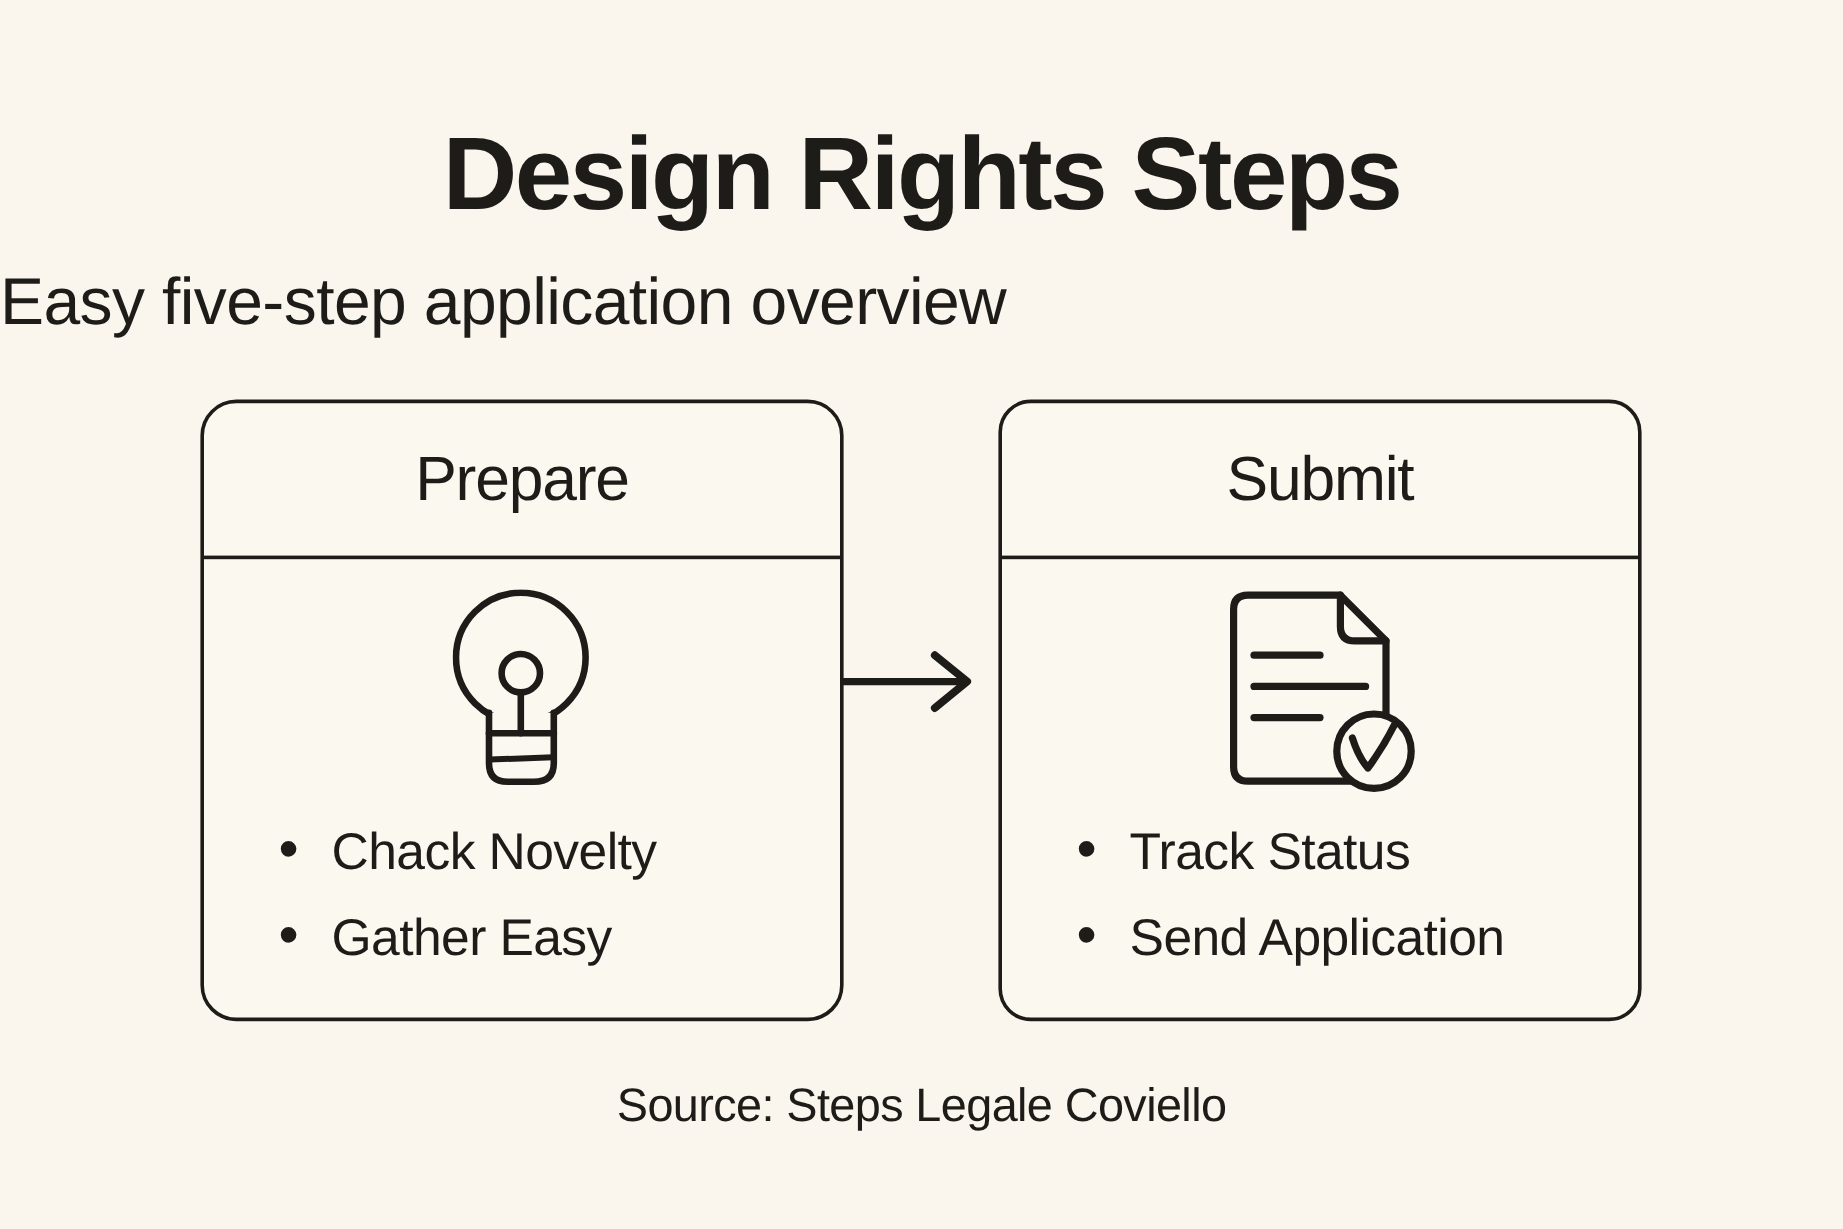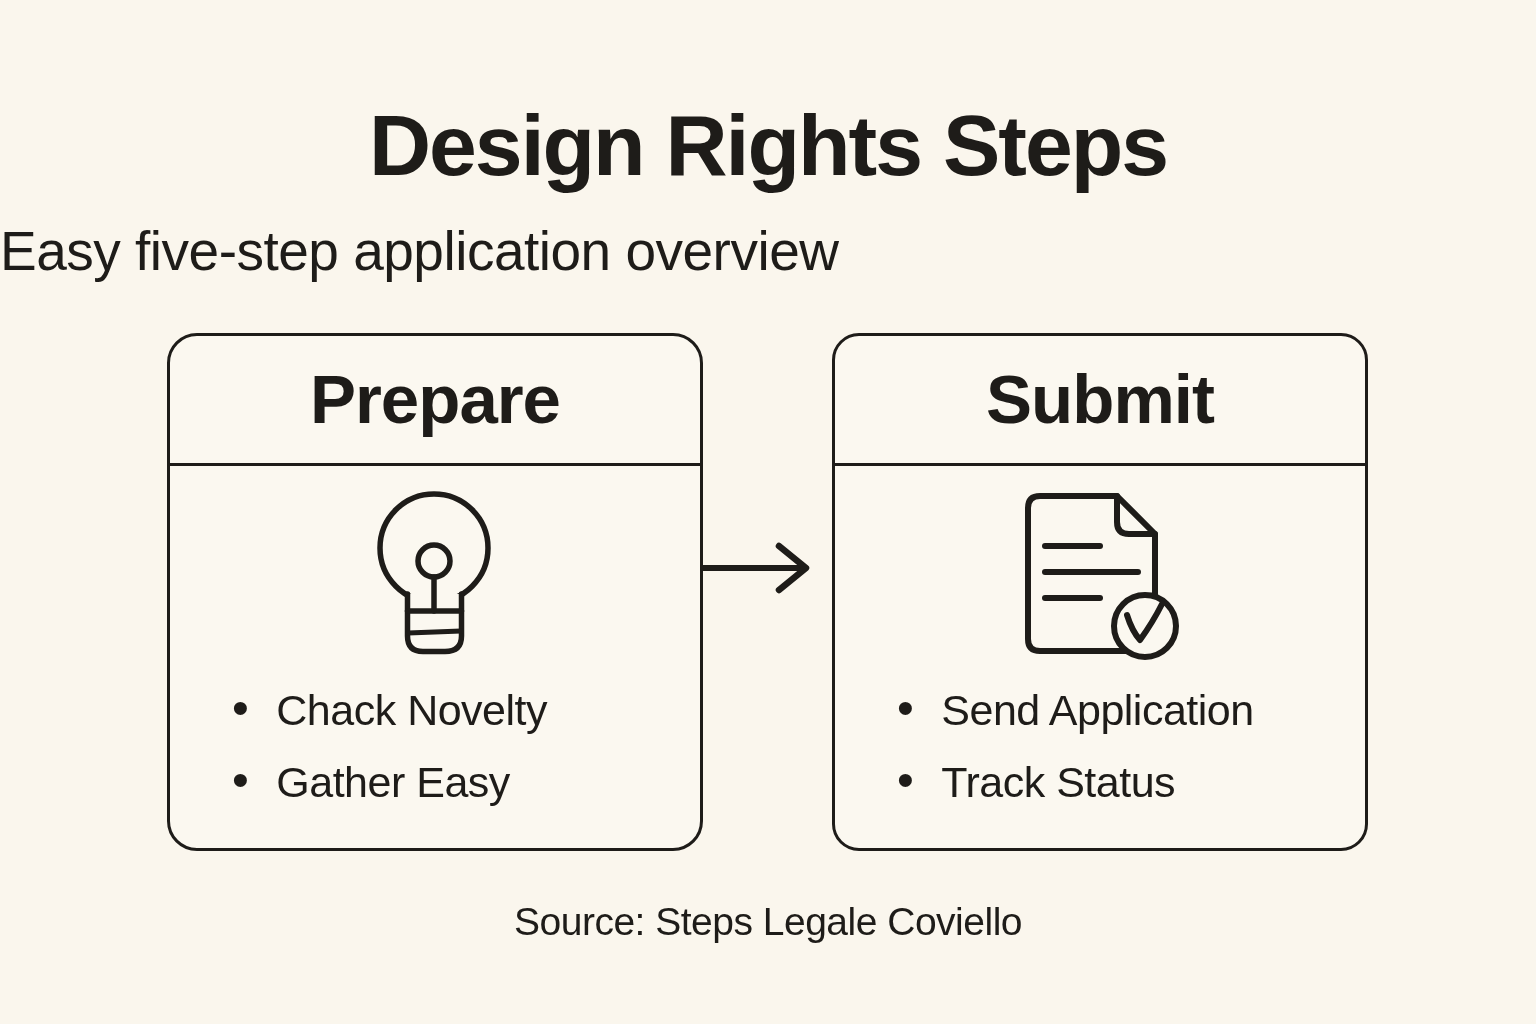--- a/index.html
+++ b/index.html
@@ -47,22 +47,22 @@
   .step-card.left  { left: 167px; }
   .step-card.right { left: 832px; border-radius: 27px; }
   .card-header {
     height: 130px;
     border-bottom: 3px solid var(--stroke);
     display: flex;
     align-items: center;
     justify-content: center;
   }
   .card-title {
-    font-size: 69px;
-    font-weight: 700;
+    font-size: 52px;
+    font-weight: 400;
     letter-spacing: -1px;
   }
   .card-body { position: relative; height: 379px; }
   .icon-wrap {
     position: absolute;
     top: 25px; left: 0; width: 100%;
     display: flex;
     justify-content: center;
   }
   .icon-wrap svg { display: block; }
@@ -160,24 +160,24 @@
           <path class="stroke-line" d="M97 5 V31 Q97 43 109 43 H135" stroke-width="6"></path>
           <line class="stroke-line" x1="25" y1="55" x2="80" y2="55" stroke-width="6"></line>
           <line class="stroke-line" x1="25" y1="81" x2="118" y2="81" stroke-width="6"></line>
           <line class="stroke-line" x1="25" y1="107" x2="80" y2="107" stroke-width="6"></line>
           <circle class="stroke-line card-fill" cx="125" cy="135" r="31" stroke-width="6"></circle>
           <path class="stroke-line" d="M107 124 Q112 140 120 149 Q133 131 142 113" stroke-width="6"></path>
         </svg>
       </div>
       <div class="bullets">
         <div class="bullet-item">
-          <span>Send Application</span>
+          <span>Track Status</span>
         </div>
         <div class="bullet-item">
-          <span>Track Status</span>
+          <span>Send Application</span>
         </div>
       </div>
     </div>
   </div>
 
   <div class="source-caption">Source: Steps Legale Coviello</div>
 
 </div>
 
 </body></html>

